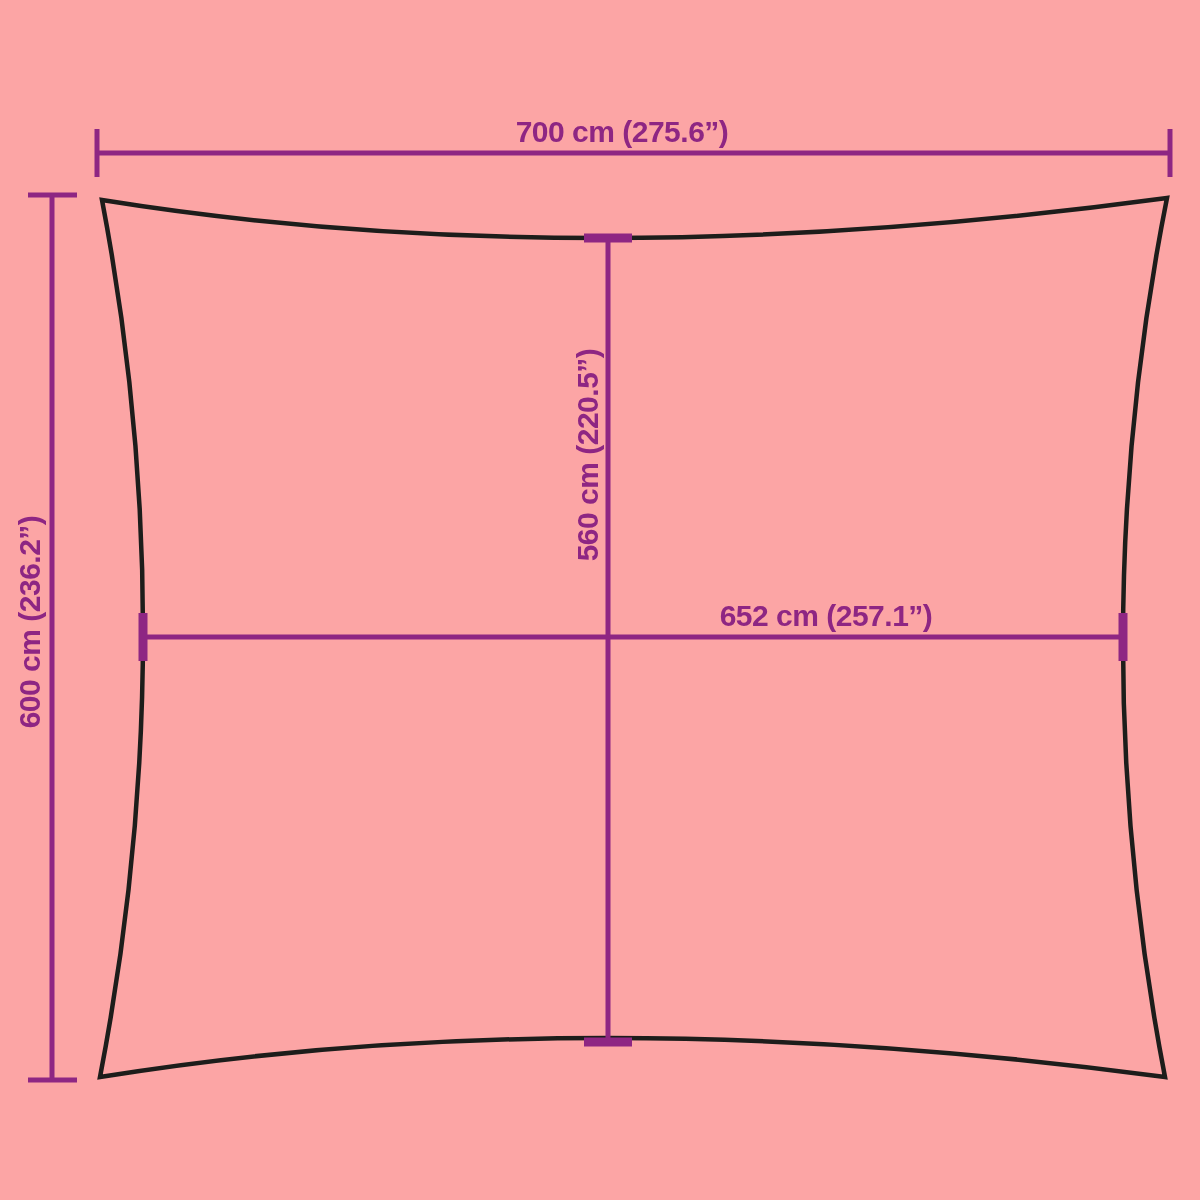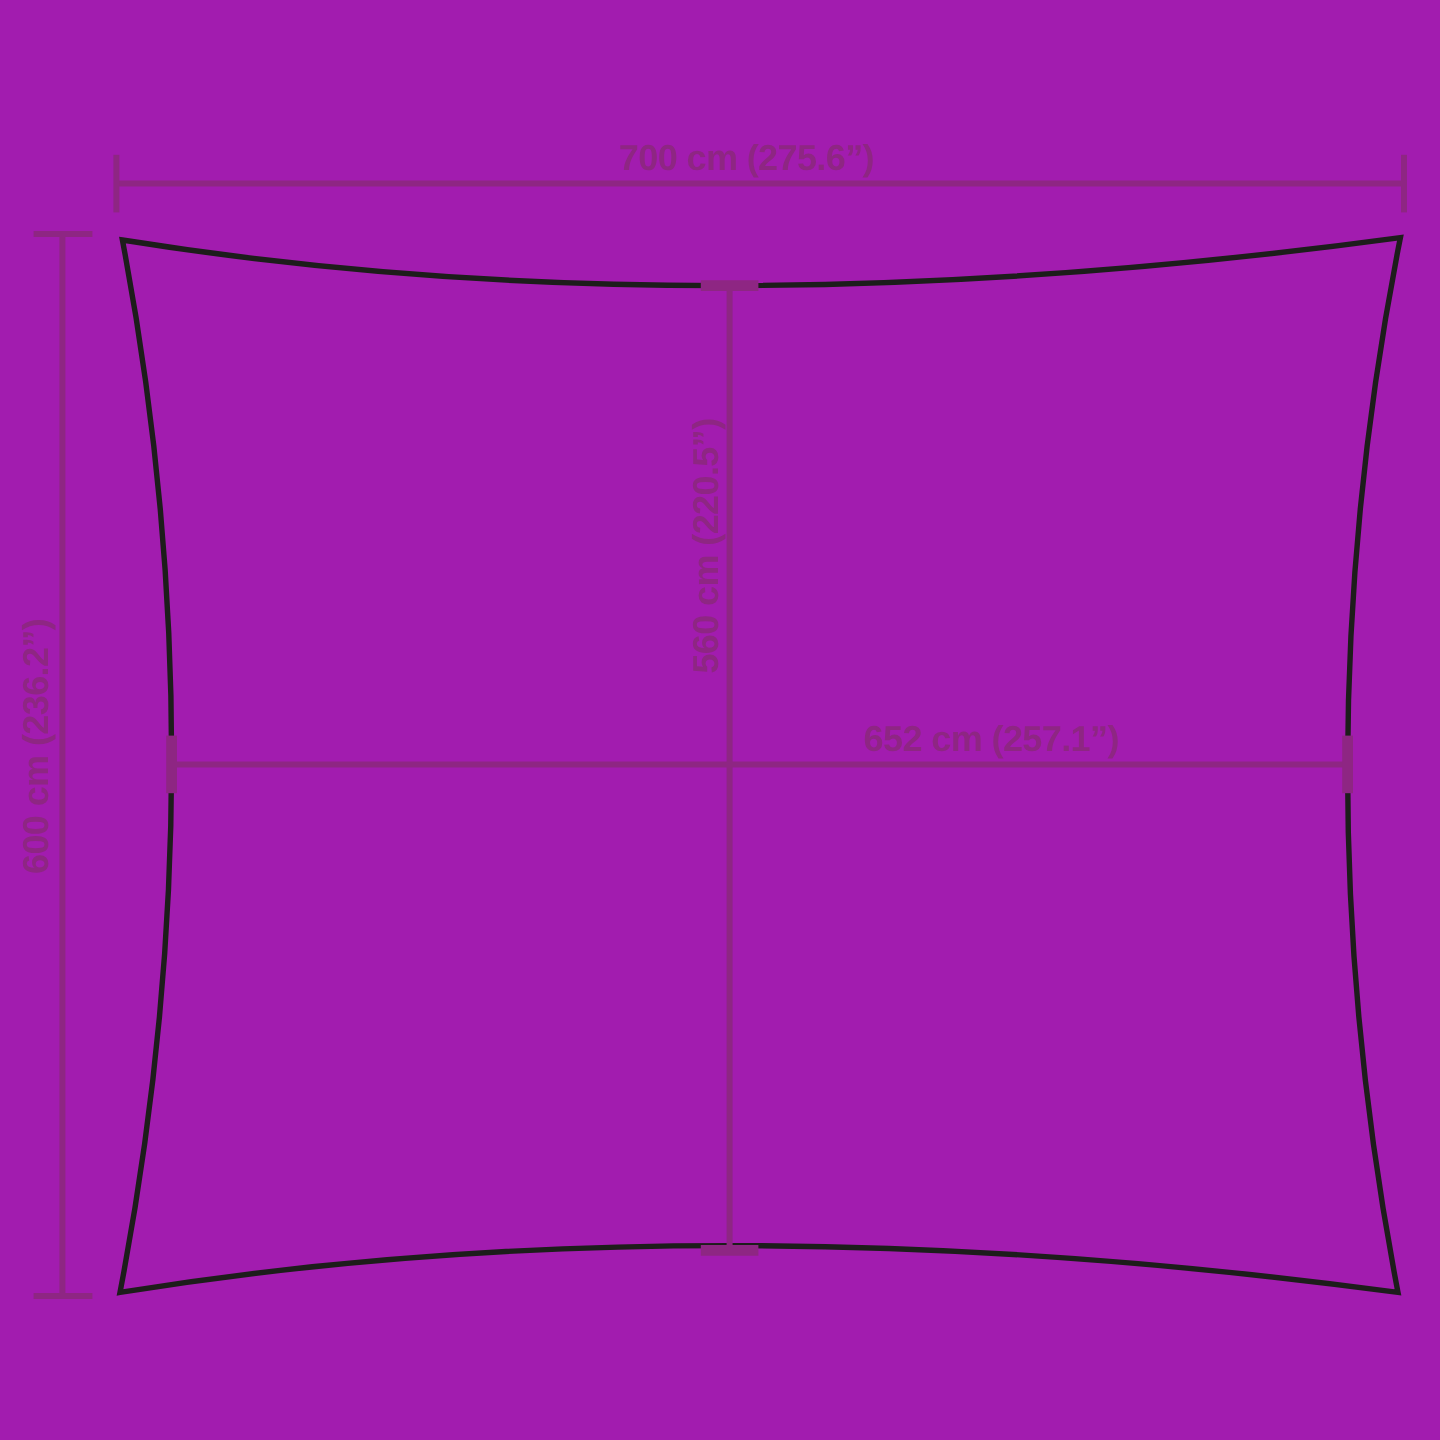--- a/index.html
+++ b/index.html
@@ -4,21 +4,21 @@
 <style>
   html, body {
     margin: 0;
     padding: 0;
     background: #ffffff;
   }
   .canvas {
     position: relative;
     width: 1200px;
     height: 1200px;
-    background: #a21caf;
+    background: #fca5a5;
     overflow: hidden;
   }
   svg {
     display: block;
   }
   text {
     font-family: "Liberation Sans", "DejaVu Sans", sans-serif;
     font-weight: bold;
     font-size: 30px;
     letter-spacing: -0.5px;

